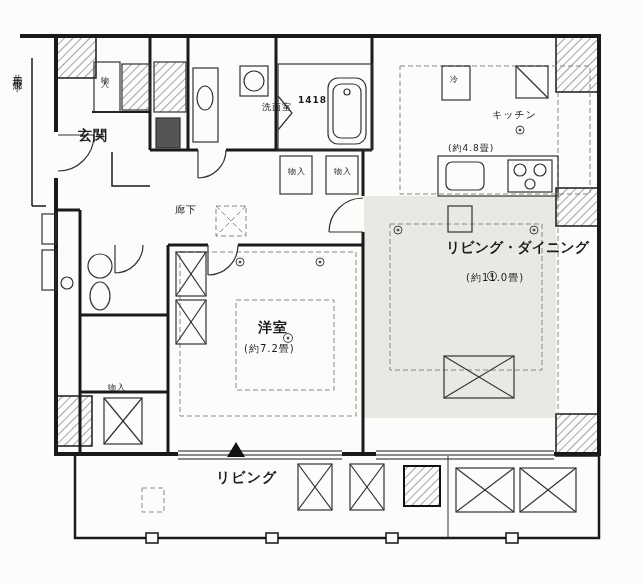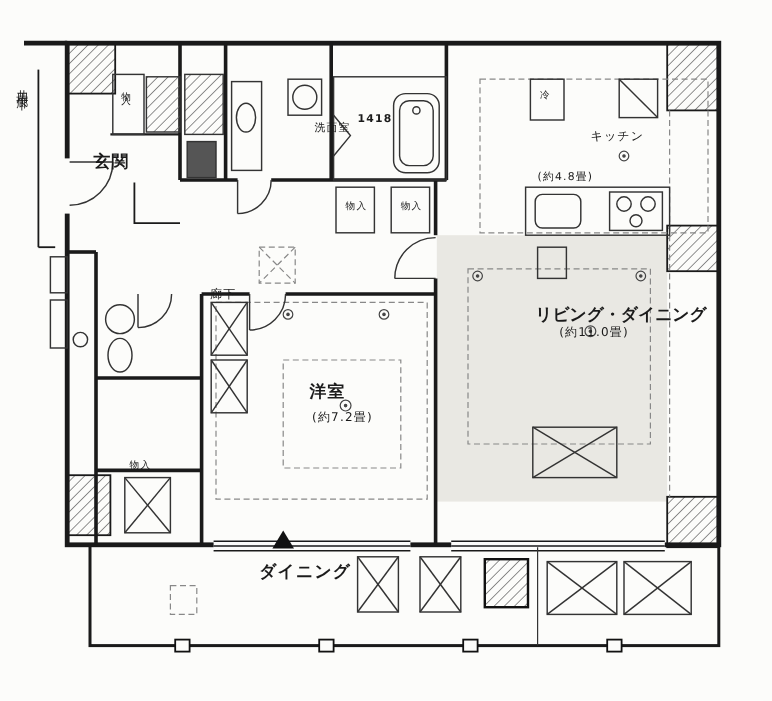--- a/index.html
+++ b/index.html
@@ -205,23 +205,23 @@
 </svg>
 
 <div class="lbl v s10" style="left:12px;top:66px;">共用廊下</div>
 <div class="lbl s11" style="left:78px;top:128px;">玄関</div>
 <div class="lbl v s8" style="left:100px;top:70px;">物入</div>
 <div class="lbl s9" style="left:218px;top:103px;padding-left:44px;">洗面室</div>
 <div class="lbl s9" style="left:298px;top:96px;font-weight:bold;">1418</div>
 <div class="lbl s10" style="left:452px;top:110px;margin-left:40px;">キッチン</div>
 <div class="lbl s9" style="left:448px;top:124px;margin-top:20px;">(約4.8畳)</div>
 <div class="lbl s8" style="left:450px;top:76px;">冷</div>
-<div class="lbl s10" style="left:175px;top:205px;margin-top:36px;">廊下</div>
-<div class="lbl s11" style="left:446px;top:256px;letter-spacing:0;">リビング・ダイニング</div>
+<div class="lbl s10" style="left:175px;top:205px;">廊下</div>
+<div class="lbl s11" style="left:446px;top:240px;letter-spacing:0;">リビング・ダイニング</div>
 <div class="lbl s10" style="left:466px;top:273px;">(約11.0畳)</div>
 <div class="lbl s11" style="left:258px;top:320px;">洋室</div>
-<div class="lbl s10" style="left:260px;top:344px;">(約7.2畳)</div>
+<div class="lbl s10" style="left:244px;top:344px;">(約7.2畳)</div>
 <div class="lbl s8" style="left:288px;top:168px;">物入</div>
 <div class="lbl s8" style="left:334px;top:168px;">物入</div>
 <div class="lbl s8" style="left:108px;top:384px;">物入</div>
-<div class="lbl s11" style="left:216px;top:470px;">ダイニング</div>
+<div class="lbl s11" style="left:216px;top:470px;">リビング</div>
 
 </div>
 
 </body></html>

